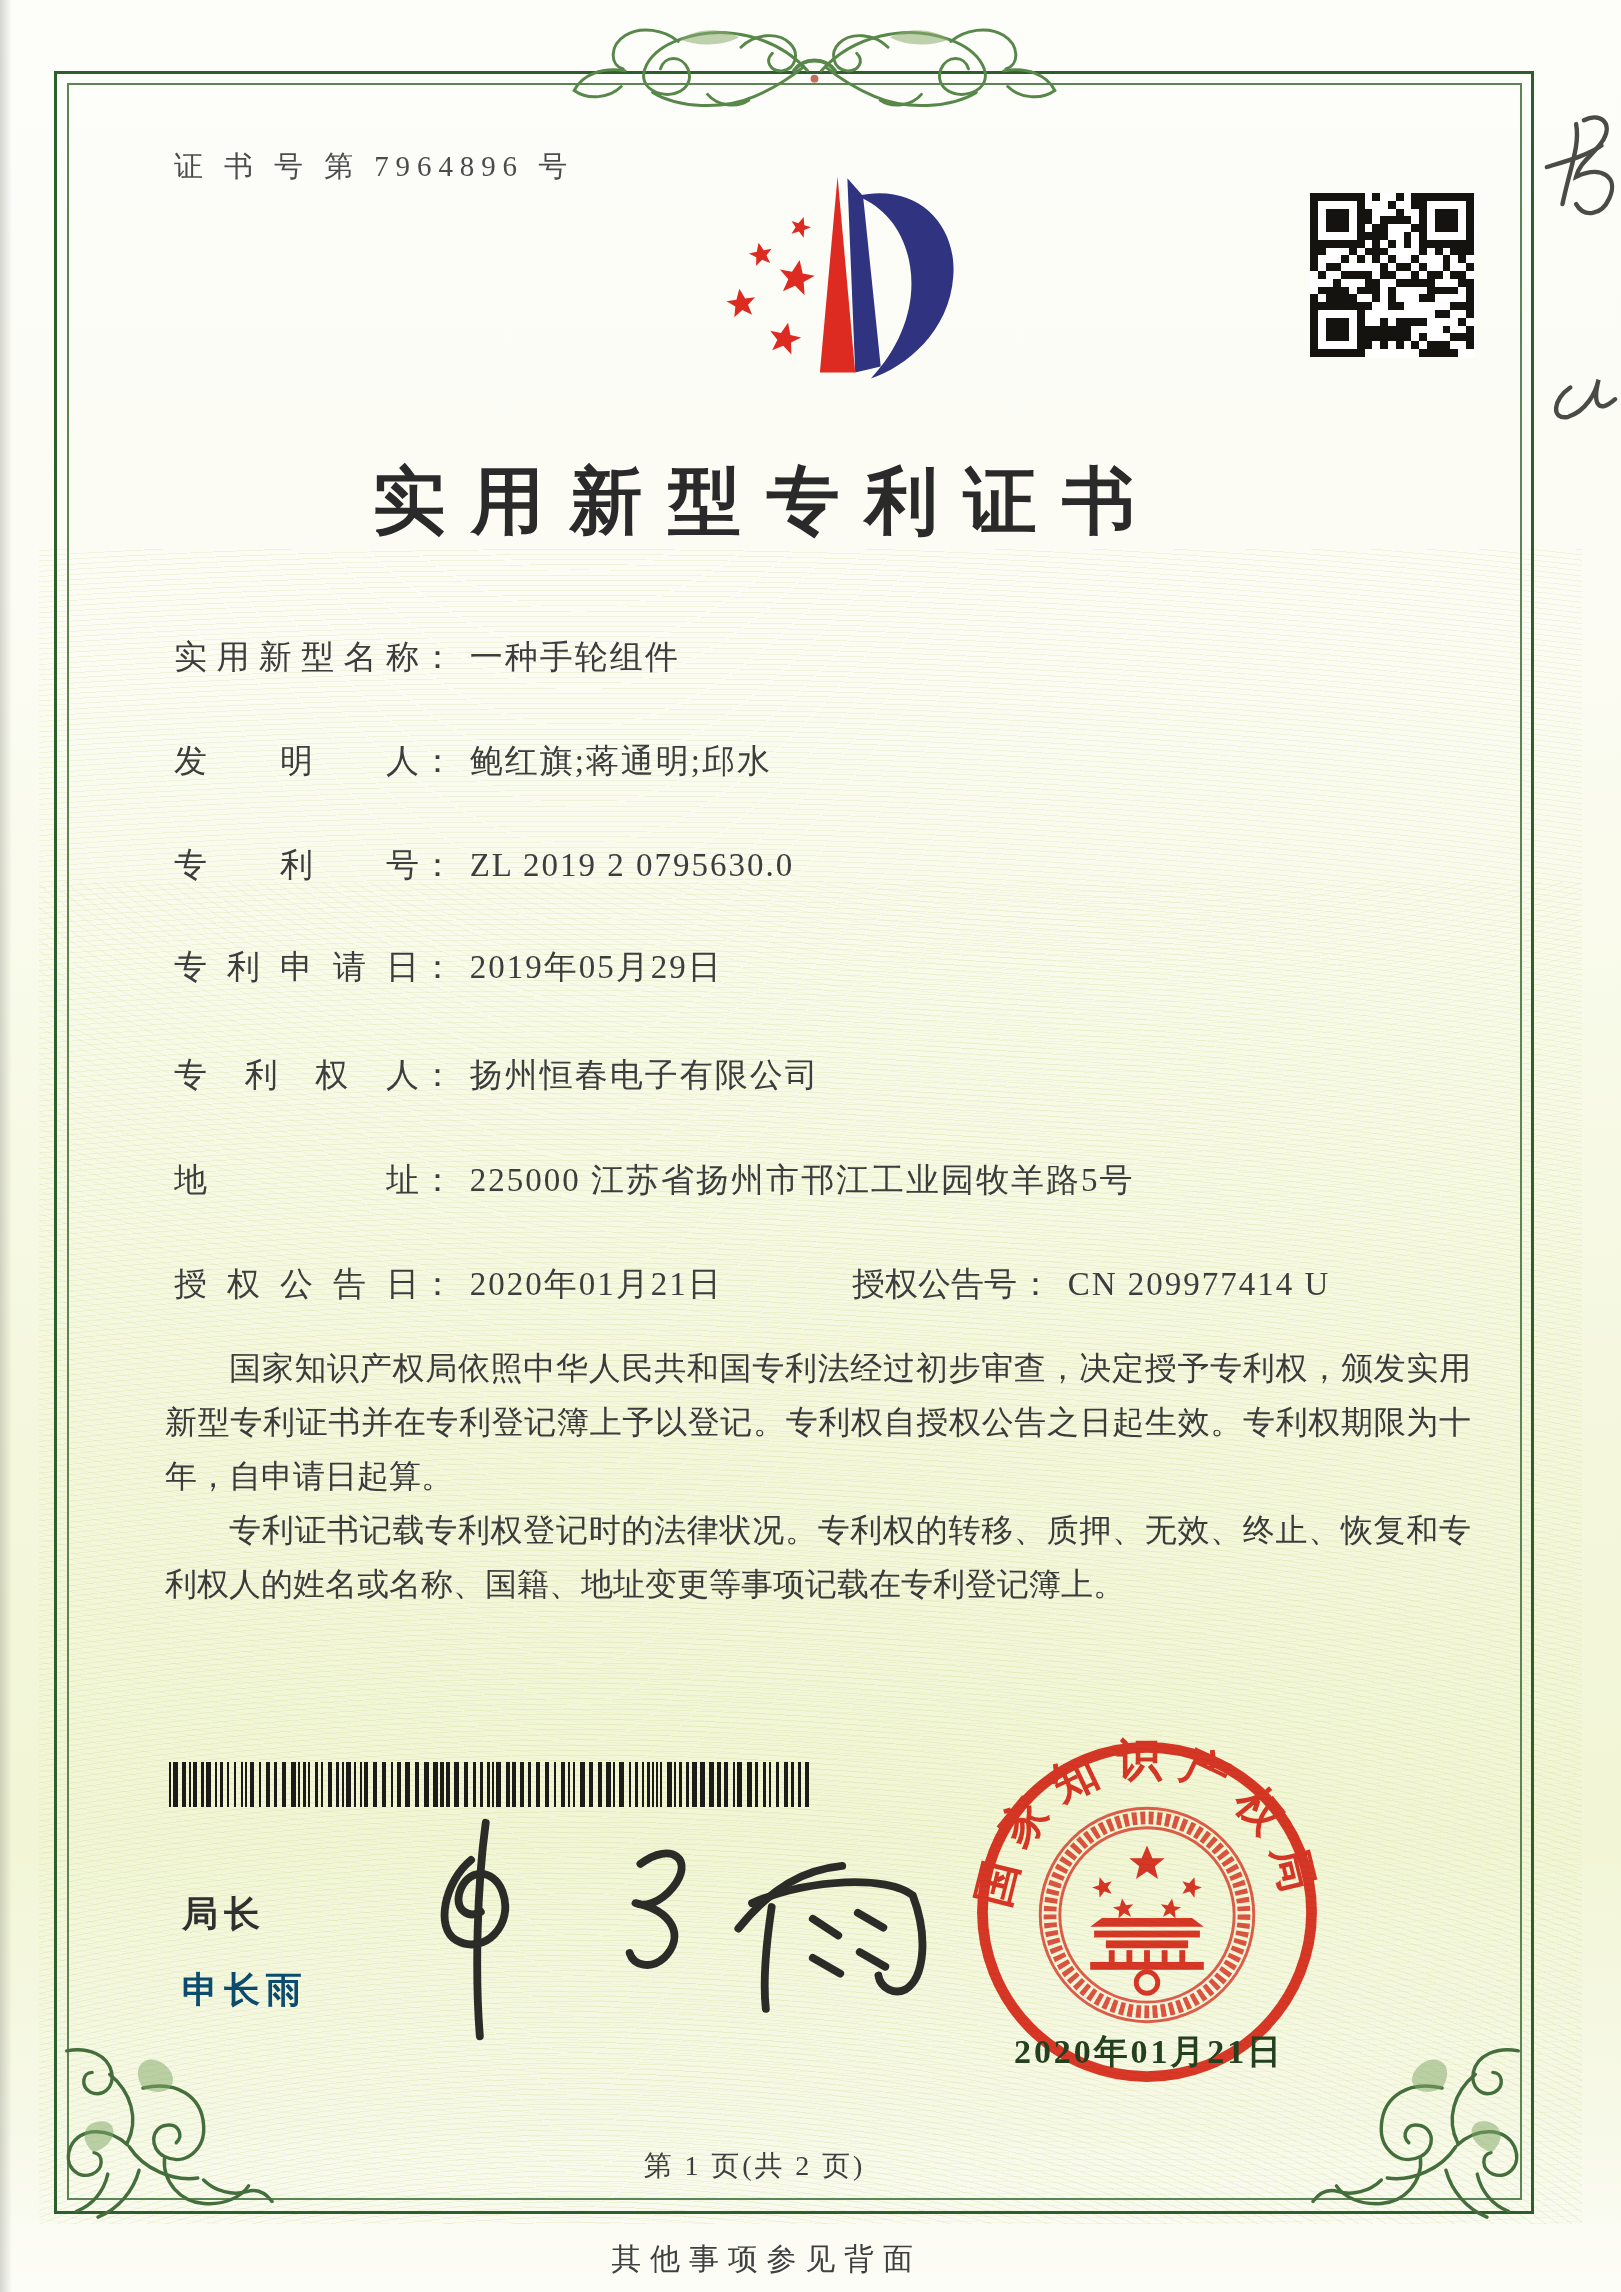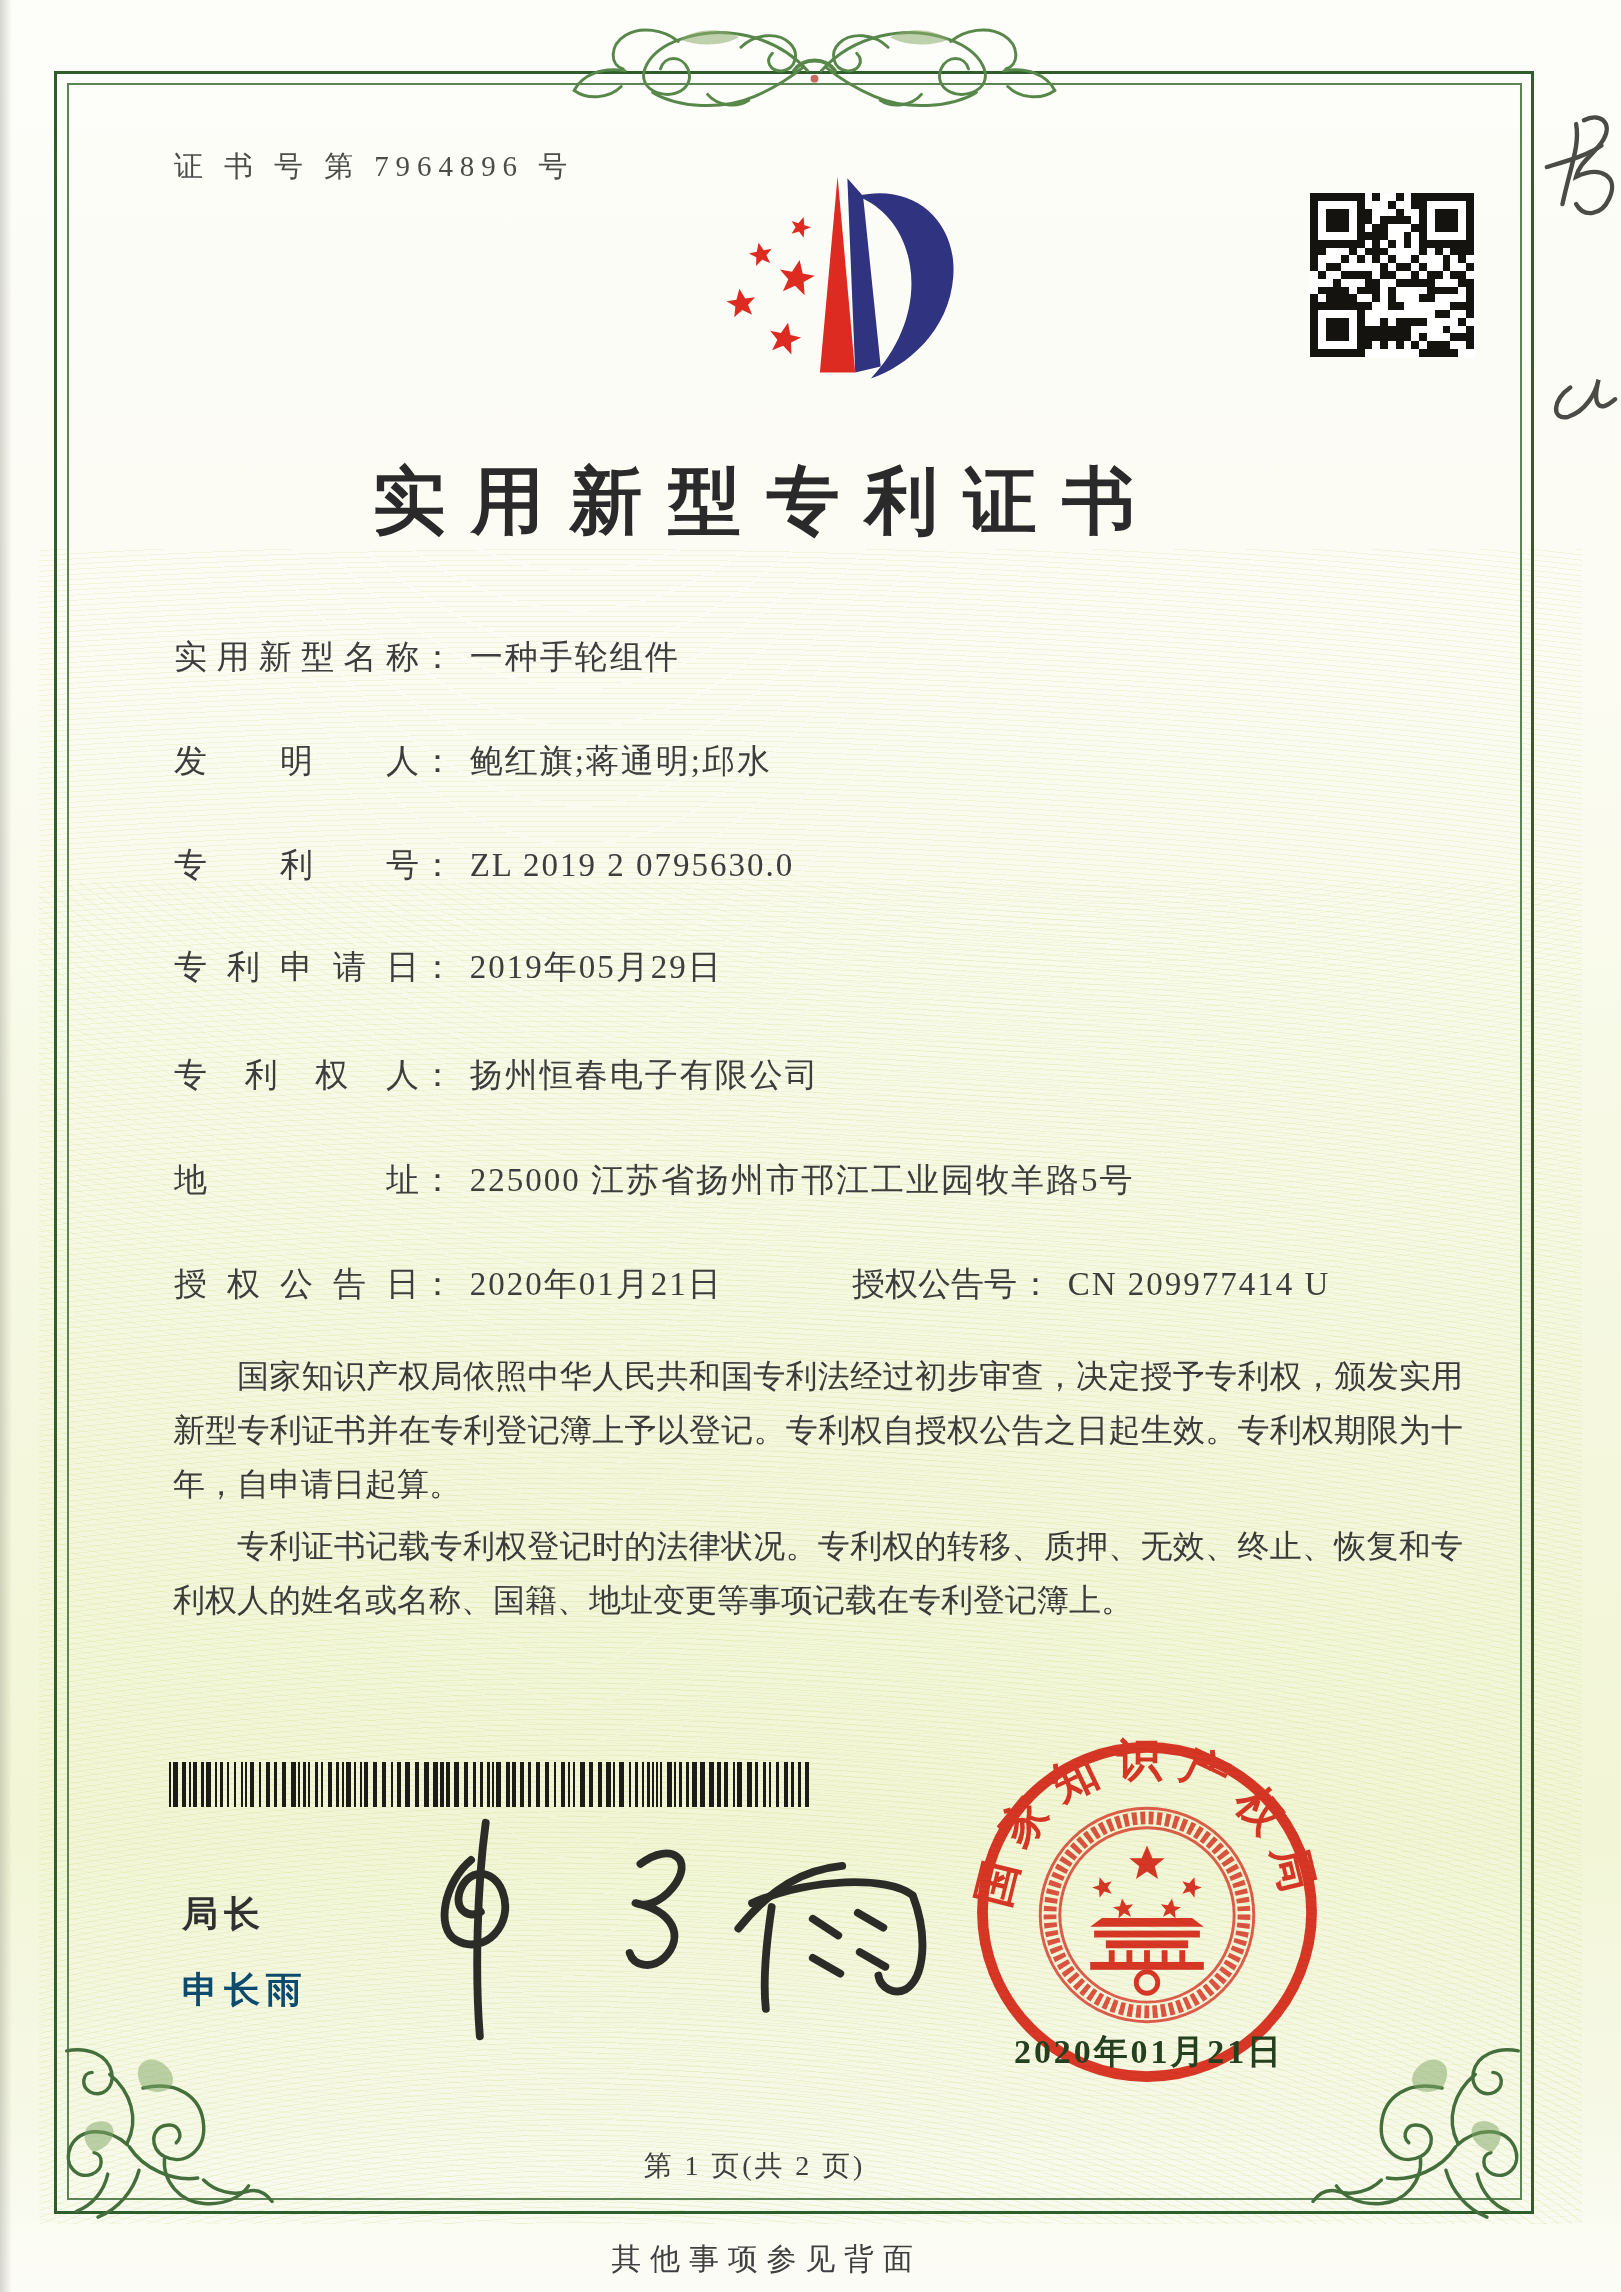--- a/index.html
+++ b/index.html
@@ -38,21 +38,21 @@
   
   .fields{position:absolute;left:174px;top:0;width:1304px;font-size:33px;color:#3d3d3d;}
   .frow{position:absolute;left:0;white-space:nowrap;}
   .lbl{display:inline-block;width:245px;text-align:justify;text-align-last:justify;vertical-align:bottom;}
   .colon{display:inline-block;margin:0 15.7px 0 2px;}
   .val{letter-spacing:2px;}
   .pair2{position:absolute;left:678px;top:0;white-space:nowrap;}
   
   .body-text{position:absolute;left:165px;top:1341px;width:1306px;
     font-size:32px;line-height:54px;color:#3b3b3b;text-align:justify;}
-  .body-text p{margin:8px;text-indent:2em;}
+  .body-text p{margin:0;text-indent:2em;}
   
   .barcode{position:absolute;left:169px;top:1762px;width:657px;height:45px;display:flex;align-items:stretch;}
   .barcode span{display:block;height:100%;background:#1d1b18;}
   .signer-title{position:absolute;left:182px;top:1890px;font-size:36px;font-weight:600;letter-spacing:5.9px;color:#303030;text-align:right;}
   .signer-name{position:absolute;left:182px;top:1966px;font-size:36px;font-weight:600;letter-spacing:5.9px;color:#0c4a6e;}
   .signature{position:absolute;left:378px;top:1809px;}
   .seal{position:absolute;left:956px;top:1721px;mix-blend-mode:multiply;}
   .seal-date{position:absolute;left:965px;top:2029px;width:368px;text-align:center;
     font-size:34px;color:#24401f;letter-spacing:2.9px;font-weight:600;}
   .page-indicator{position:absolute;left:534px;top:2147px;width:441px;text-align:center;

